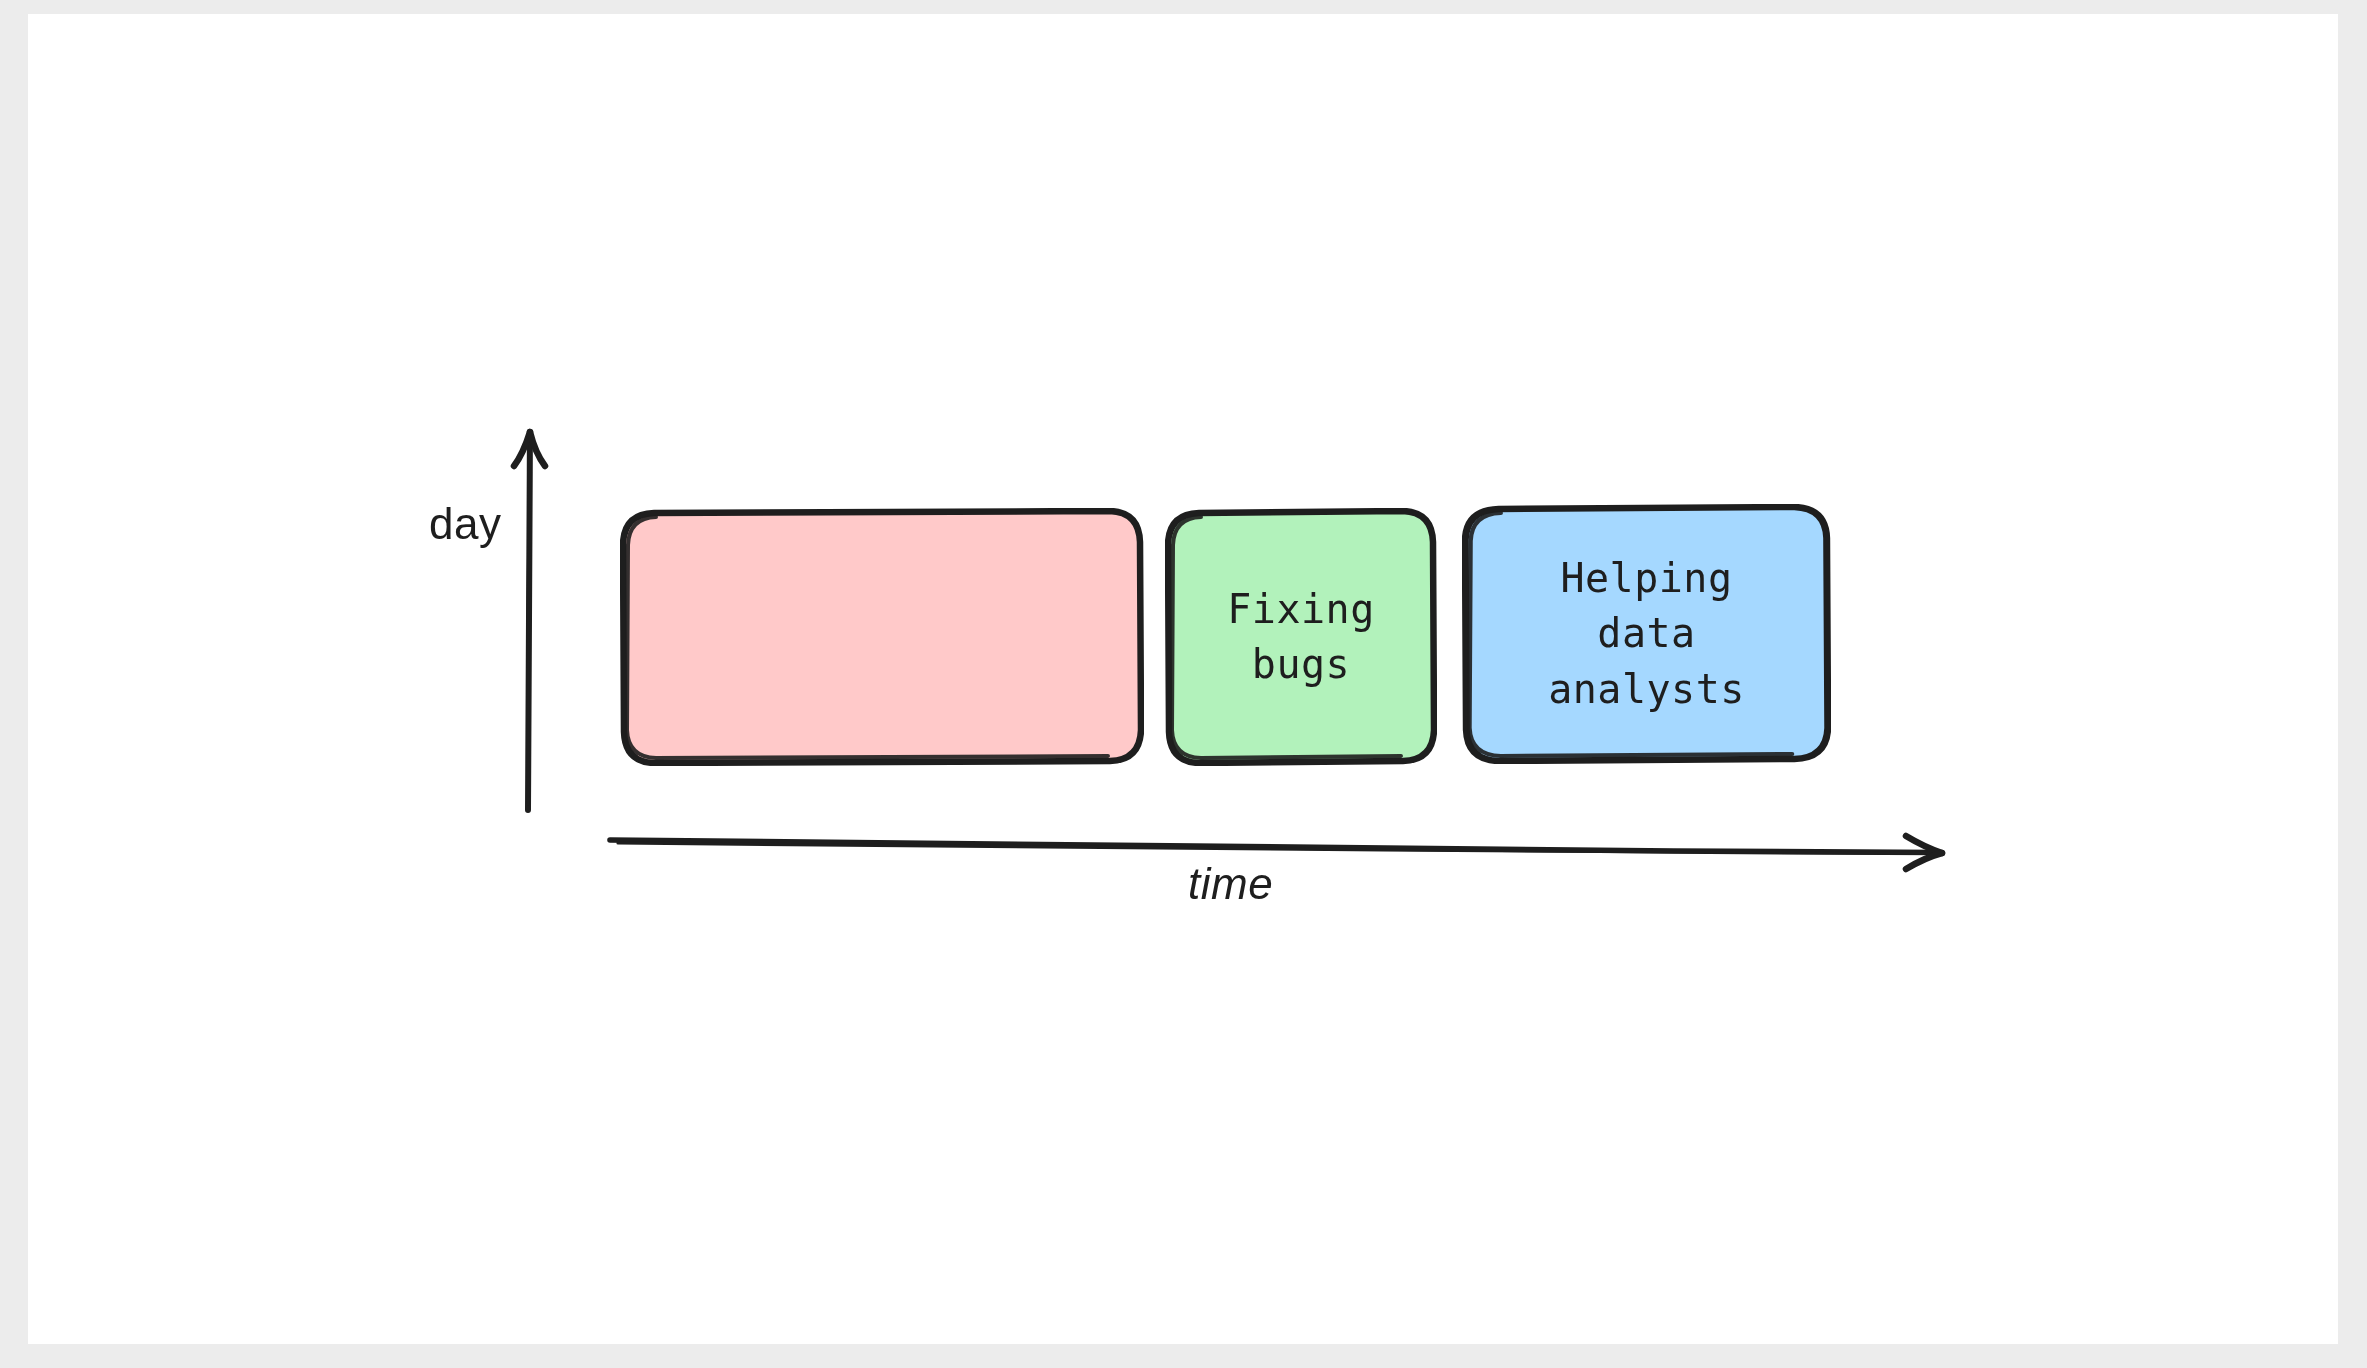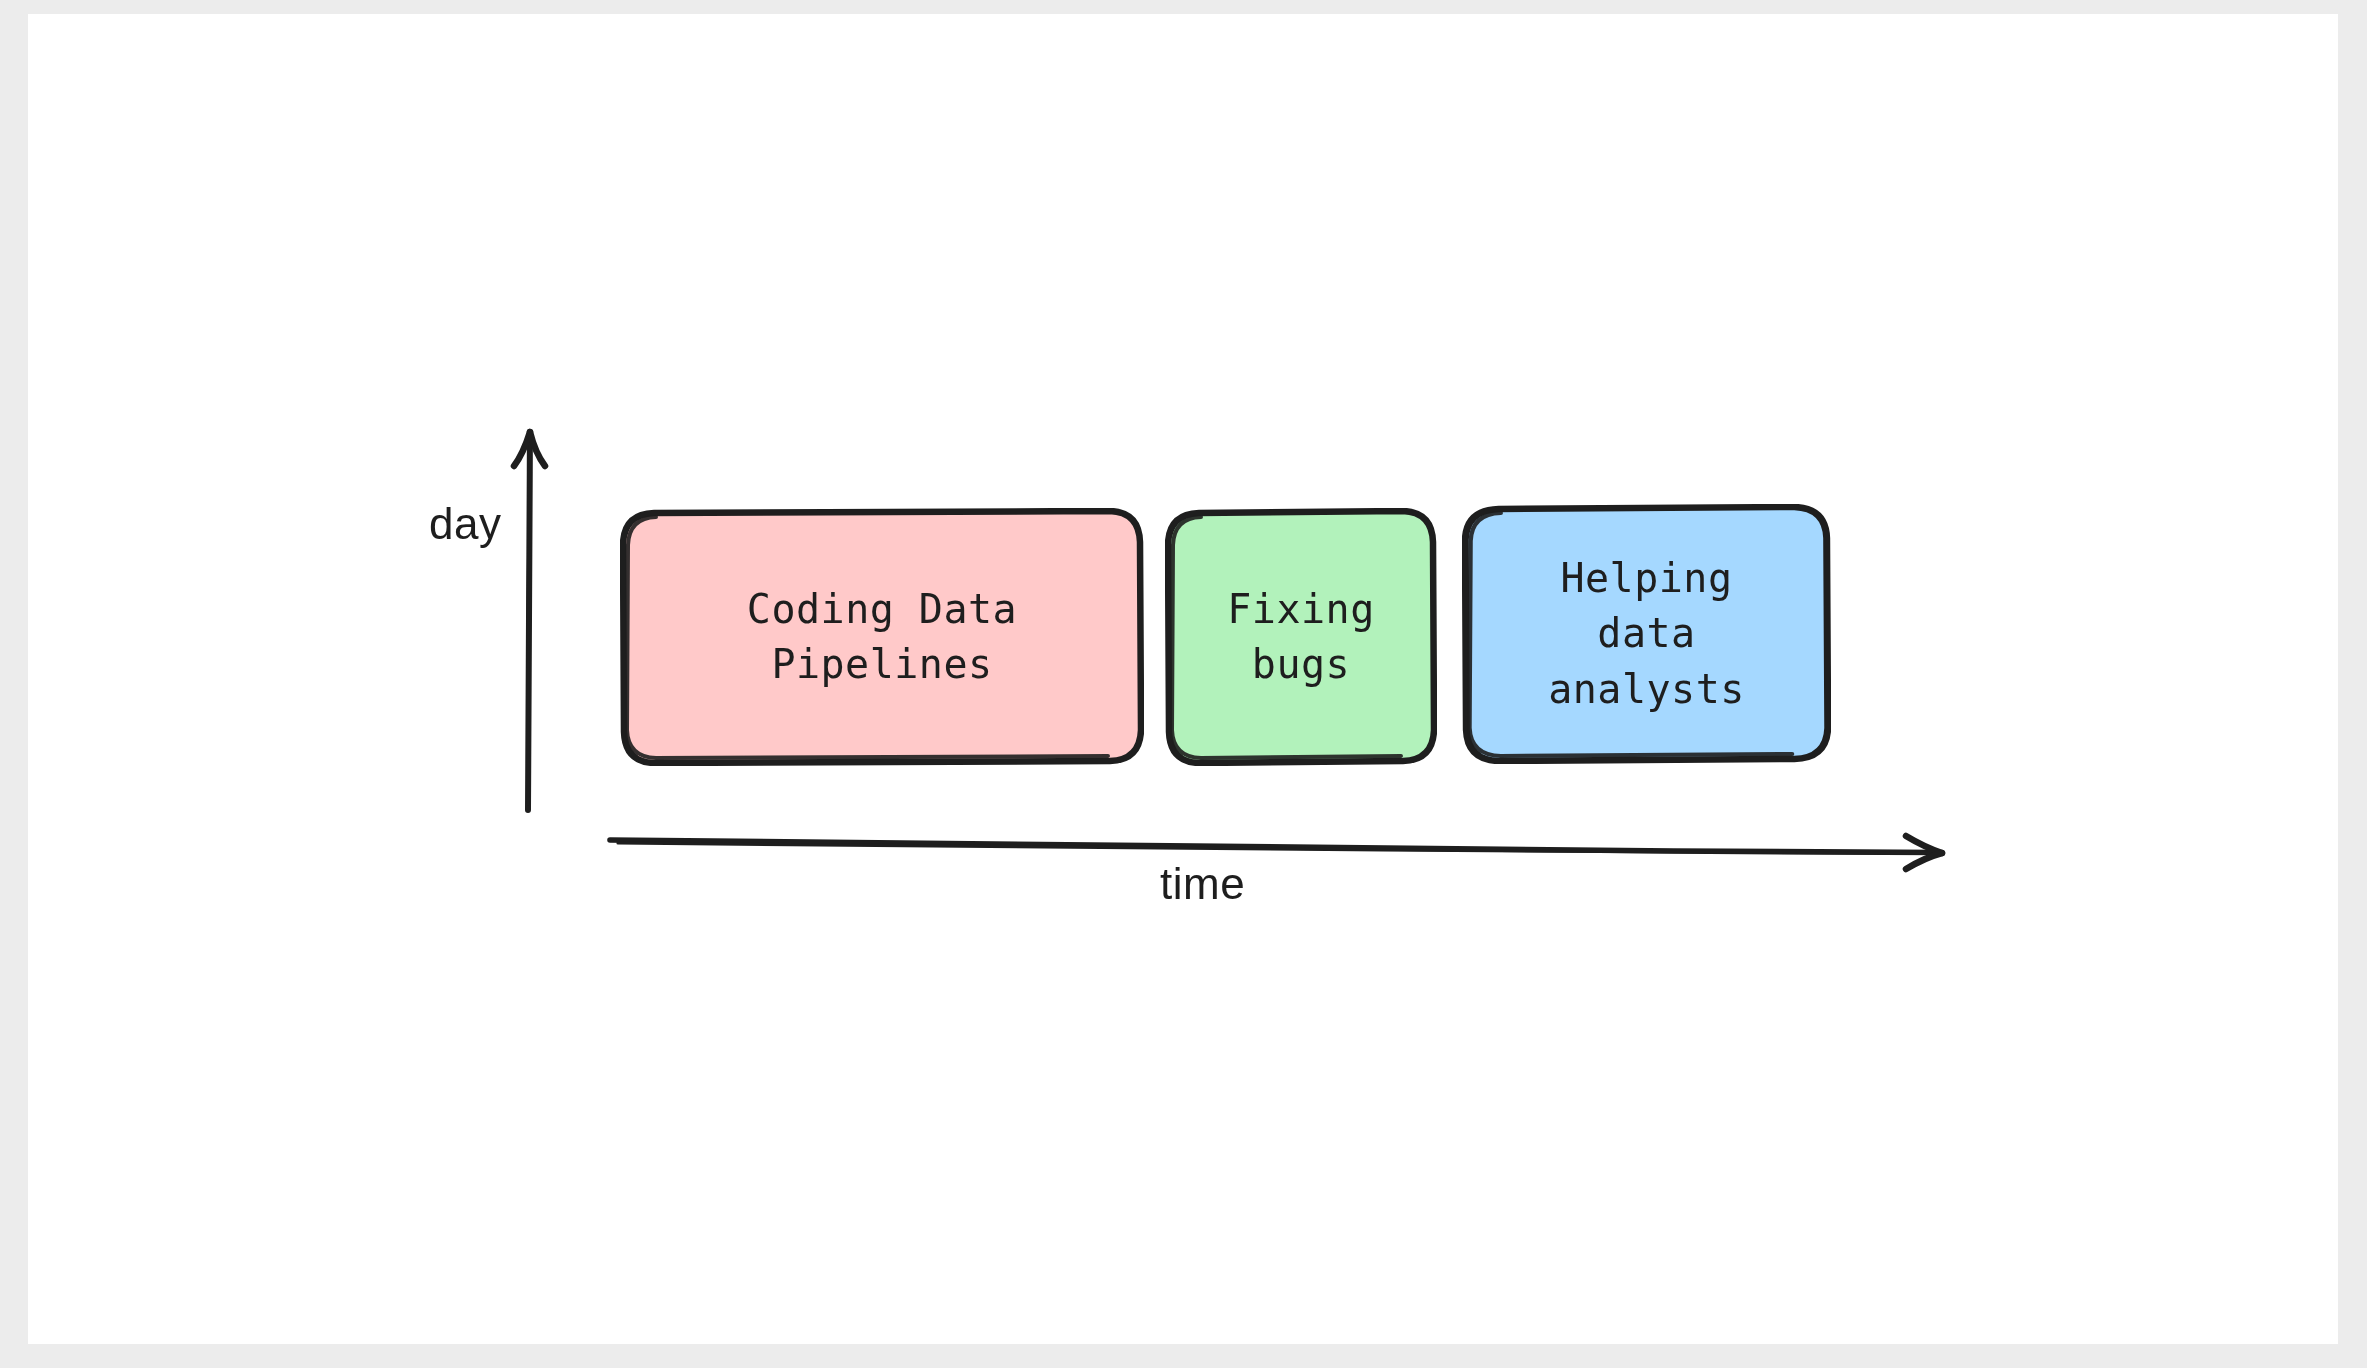--- a/index.html
+++ b/index.html
@@ -74,21 +74,21 @@
   
   .axis-label {
     position: absolute;
     font-family: "Liberation Sans", sans-serif;
     font-size: 44px;
     color: #1e1e1e;
     letter-spacing: 0.5px;
     white-space: nowrap;
   }
   #axis-label-day  { left: 401px; top: 485px; }
-  #axis-label-time { left: 1132px; top: 845px; font-size: 44px; }
+  #axis-label-time { left: 1160px; top: 845px; font-size: 44px; font-style: italic; }
 </style>
 </head>
 <body>
 
 <div id="app-frame">
   <div id="canvas-surface">
 
     <svg id="sketch-layer" viewBox="0 0 2310 1330">
 
       <g>
@@ -109,22 +109,20 @@
     <div class="axis-label" id="axis-label-day">day</div>
 
     <div class="axis-label" id="axis-label-time">time</div>
 
     <div class="sketch-box" id="block-0" style="left:592px; top:494px; width:524px; height:258px;">
       <svg class="box-shape" viewBox="0 0 524 258" preserveAspectRatio="none">
         <path d="M 34 5 L 490 3 Q 519 4 520 34 L 521 222 Q 520 252 490 253
                  L 34 255 Q 5 254 4 224 L 3 36 Q 4 6 34 5 Z" fill="#ffc9c9" stroke="#1e1e1e" stroke-width="6.5" stroke-linejoin="round" stroke-linecap="round"></path>
         <path d="M 36 9 Q 9 10 8 37 L 7 222 Q 8 249 36 250 L 488 248" fill="none" stroke="#1e1e1e" stroke-width="4" stroke-linejoin="round" stroke-linecap="round" opacity="0.9"></path>
       </svg>
-      <div class="box-label">Coding Data
-Pipelines</div>
     </div>
 
     <div class="sketch-box" id="block-1" style="left:1137px; top:494px; width:272px; height:258px;">
       <svg class="box-shape" viewBox="0 0 272 258" preserveAspectRatio="none">
         <path d="M 34 5 L 238 3 Q 267 4 268 34 L 269 222 Q 268 252 238 253
                  L 34 255 Q 5 254 4 224 L 3 36 Q 4 6 34 5 Z" fill="#b2f2bb" stroke="#1e1e1e" stroke-width="6.5" stroke-linejoin="round" stroke-linecap="round"></path>
         <path d="M 36 9 Q 9 10 8 37 L 7 222 Q 8 249 36 250 L 236 248" fill="none" stroke="#1e1e1e" stroke-width="4" stroke-linejoin="round" stroke-linecap="round" opacity="0.9"></path>
       </svg>
       <div class="box-label">Fixing
 bugs</div>

